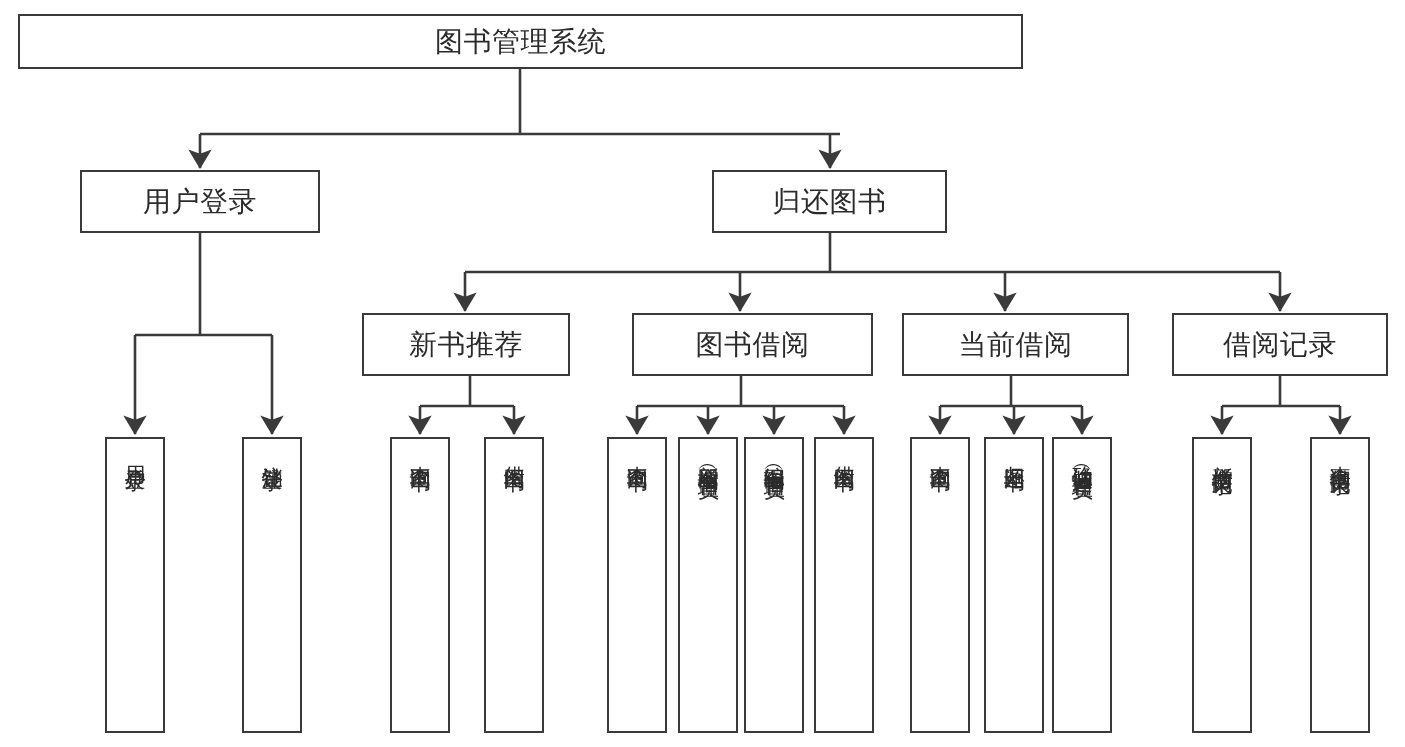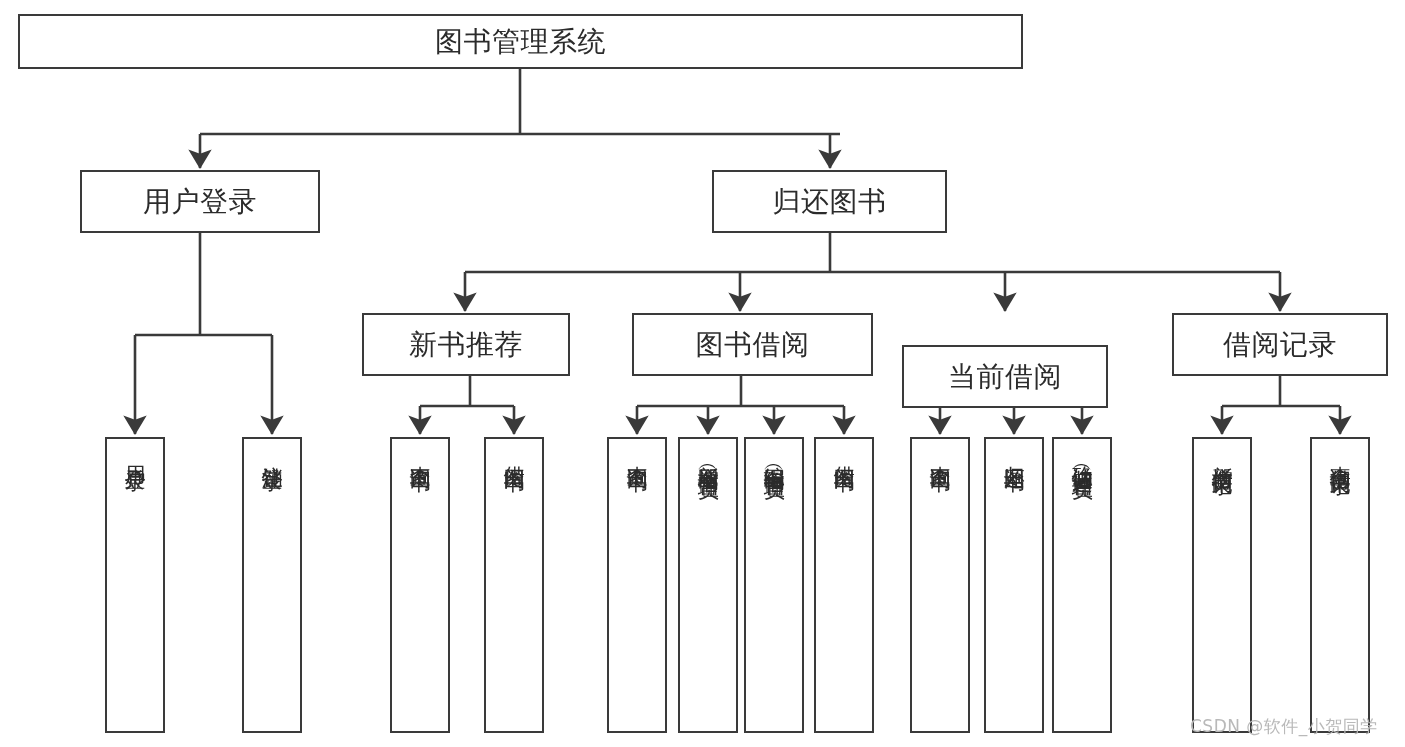--- a/index.html
+++ b/index.html
@@ -134,21 +134,21 @@
   <div class="node horiz" style="left: 712px; top: 170px; width: 235px; height: 63px;">
     <span class="label">归还图书</span>
   </div>
 
   <div class="node horiz" style="left: 362px; top: 313px; width: 208px; height: 63px;">
     <span class="label">新书推荐</span>
   </div>
   <div class="node horiz" style="left: 632px; top: 313px; width: 241px; height: 63px;">
     <span class="label">图书借阅</span>
   </div>
-  <div class="node horiz" style="left: 902px; top: 313px; width: 206px; height: 63px; margin-top: 32px;">
+  <div class="node horiz" style="left: 902px; top: 313px; width: 227px; height: 63px;">
     <span class="label">当前借阅</span>
   </div>
   <div class="node horiz" style="left: 1172px; top: 313px; width: 216px; height: 63px; align-items: center;">
     <span class="label">借阅记录</span>
   </div>
 
   <div class="node vert" style="left: 105px; top: 437px; width: 60px; height: 296px;">
     <span class="label">用户登录</span>
   </div>
   <div class="node vert" style="left: 242px; top: 437px; width: 60px; height: 296px;">
@@ -181,14 +181,13 @@
   <div class="node vert" style="left: 1052px; top: 437px; width: 60px; height: 296px;">
     <span class="label">确认归还（管理员）</span>
   </div>
   <div class="node vert" style="left: 1192px; top: 437px; width: 60px; height: 296px;">
     <span class="label">新增借阅记录</span>
   </div>
   <div class="node vert" style="left: 1310px; top: 437px; width: 60px; height: 296px;">
     <span class="label">查询借阅记录</span>
   </div>
 
-  <div class="watermark" style="left: 1190px; top: 715px;">CSDN @软件_小贺同学</div>
 </div>
 
 </body></html>

